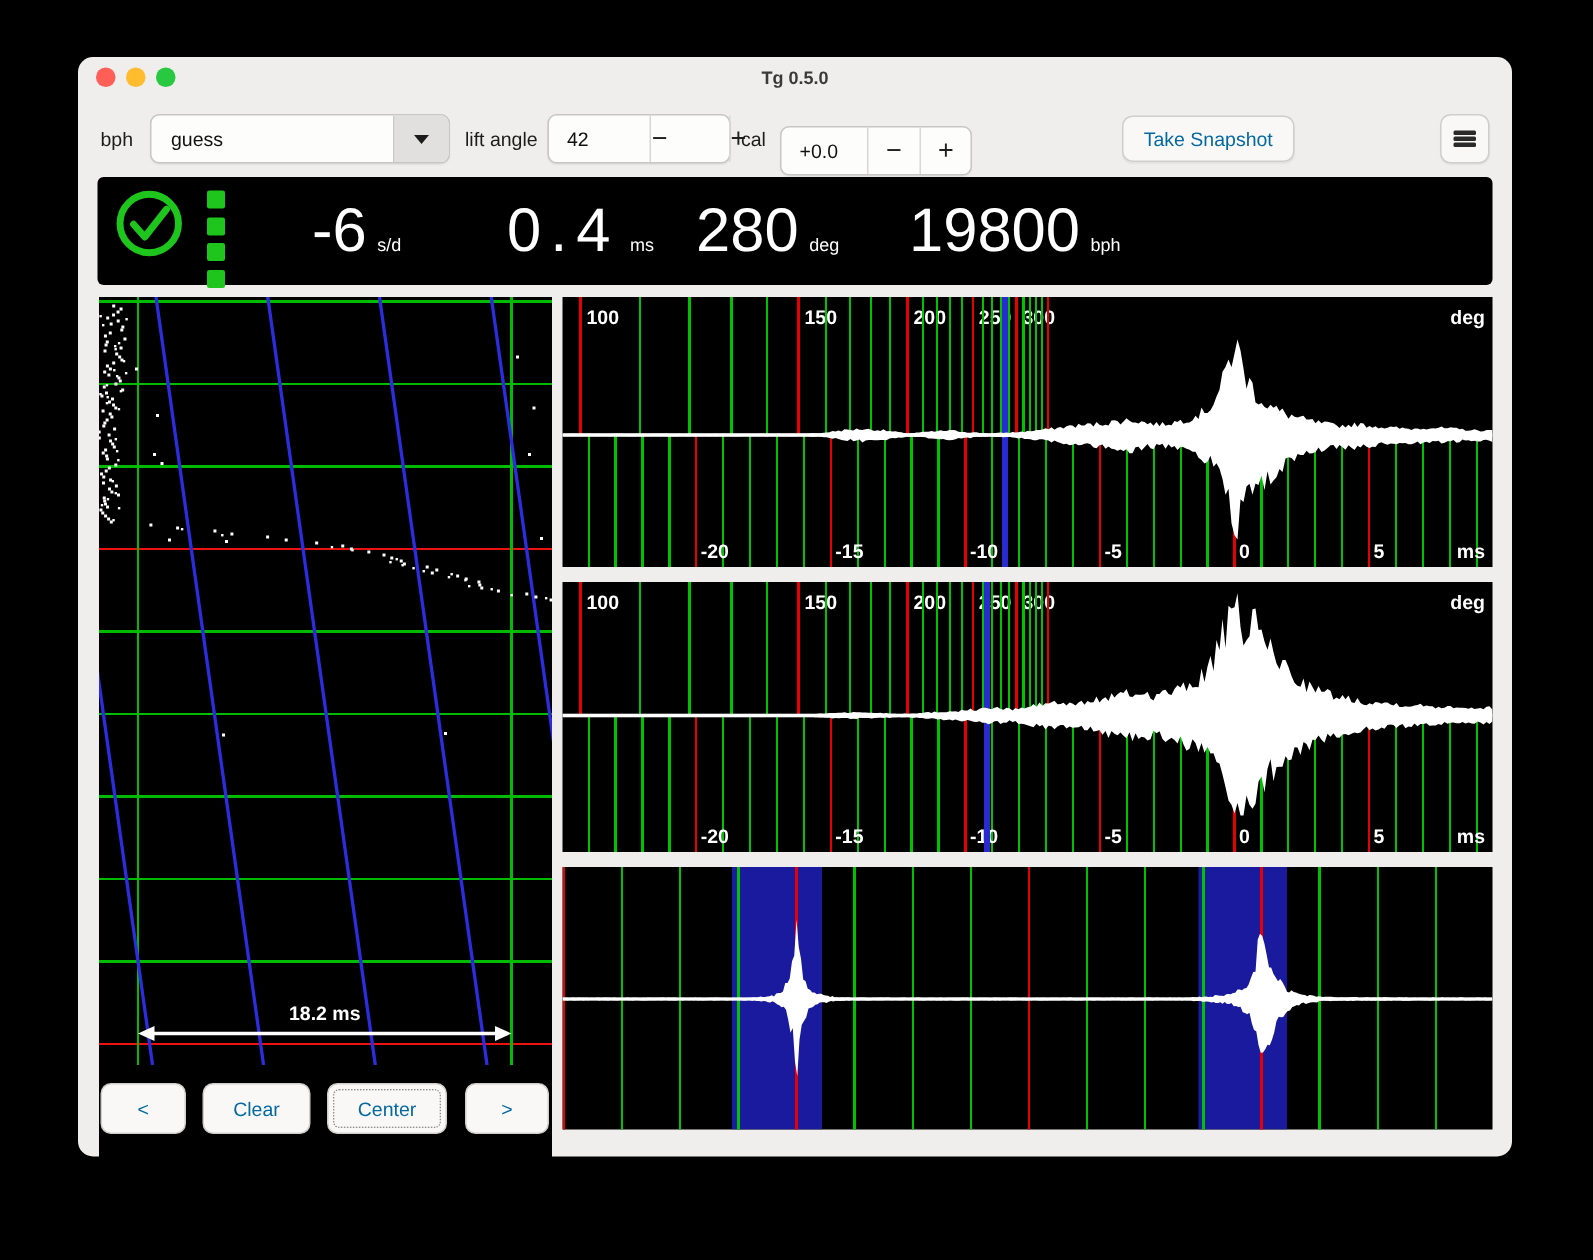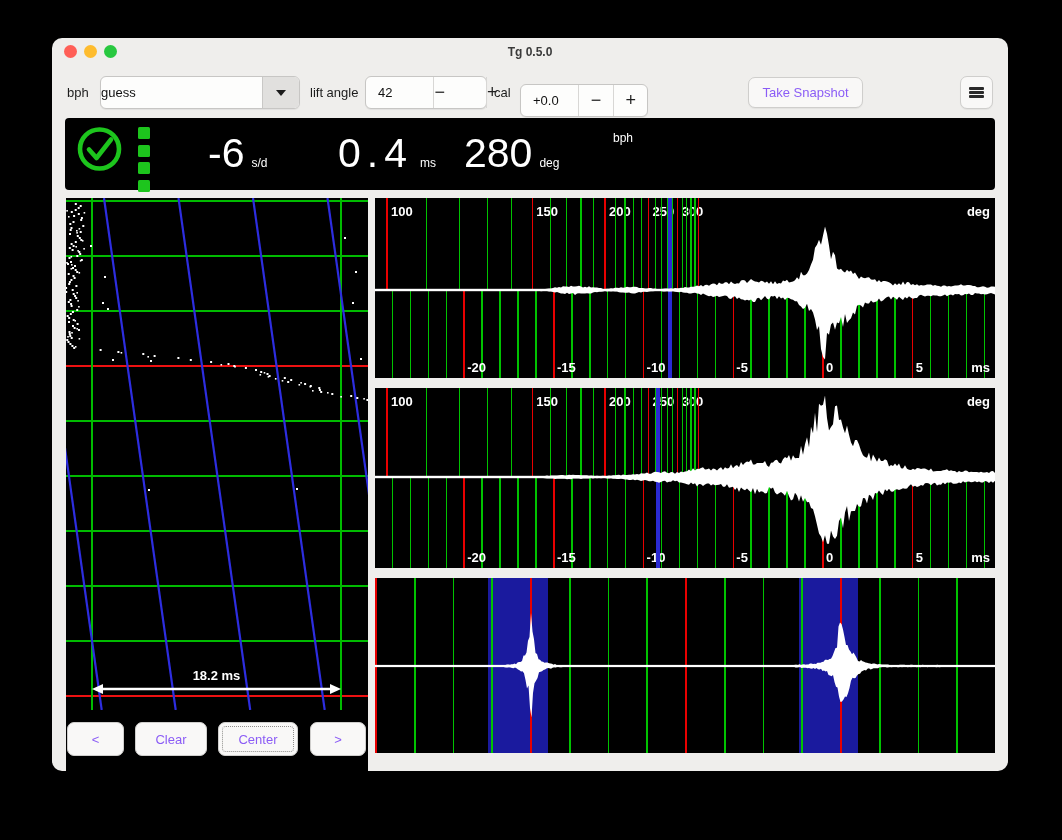--- a/index.html
+++ b/index.html
@@ -5,29 +5,29 @@
   html,body{margin:0;padding:0;background:#000;width:1062px;height:840px;position:relative;
     font-family:"Liberation Sans",sans-serif;-webkit-font-smoothing:antialiased;}
   .abs{position:absolute;}
   #window{left:52px;top:38px;width:956px;height:733px;background:#efeeec;border-radius:10px;}
   .light{width:13px;height:13px;border-radius:50%;top:45px;}
   #title{left:52px;top:45px;width:956px;text-align:center;font-size:12px;font-weight:bold;color:#3a3a3a;}
   .tlabel{font-size:13px;color:#1c1c1c;line-height:14px;}
   .ctrl{background:#fdfdfc;border:1px solid #c7c6c4;border-radius:6px;box-sizing:border-box;
         box-shadow:0 1px 1px rgba(0,0,0,0.06);}
   #bph-combo{left:100px;top:76px;width:200px;height:33px;display:flex;align-items:center;}
-  #bph-combo .val{flex:1;font-size:13px;color:#111;}
+  #bph-combo .val{flex:1;padding-left:13px;font-size:13px;color:#111;}
   #bph-combo .arrowbox{width:36px;height:31px;background:#e1e0de;border-left:1px solid #c9c8c6;
       border-radius:0 5px 5px 0;display:flex;align-items:center;justify-content:center;}
   .tri{width:0;height:0;border-left:5.5px solid transparent;border-right:5.5px solid transparent;border-top:6px solid #1b1b1b;}
   .spin{display:flex;align-items:stretch;height:33px;}
   .spin .field{display:flex;align-items:center;padding-left:12px;font-size:13px;color:#111;}
   .spin .sbtn{display:flex;align-items:center;justify-content:center;border-left:1px solid #d8d7d5;
       font-size:18px;color:#1f1f1f;cursor:default;}
-  .pushbtn{background:#f9f8f7;border:1px solid #cfcecc;border-radius:7px;font-size:13px;color:#8b5cf6;
+  .pushbtn{background:#f9f8f7;border:1px solid #cfcecc;border-radius:7px;font-size:13px;color:#0369a1;
       display:flex;align-items:center;justify-content:center;box-sizing:border-box;
       box-shadow:0 1px 1px rgba(0,0,0,0.05);}
   #menu-btn{left:960px;top:76px;width:33px;height:33px;}
   #menu-btn .bar{width:15px;height:2.5px;background:#2a2a2a;border-radius:1px;margin:1.6px 0;}
   #statusbar{left:65px;top:118px;width:930px;height:72px;background:#000;border-radius:4px;}
   .sq{position:absolute;left:73px;width:12px;height:12px;border-radius:1.5px;}
   .sgroup{position:absolute;top:13px;display:flex;align-items:baseline;color:#fff;white-space:nowrap;}
   .sgroup .num{font-size:41px;line-height:44px;}
   .sgroup .unit{font-size:12px;margin-left:7px;}
   .panel{background:#000;}
@@ -90,20 +90,21 @@
   </div>
   <div class="sgroup" style="left:273px;">
     <span class="num" style="letter-spacing:6px;">0.4</span>
     <span class="unit">ms</span>
   </div>
   <div class="sgroup" style="left:399px;">
     <span class="num">280</span>
     <span class="unit">deg</span>
   </div>
   <div class="sgroup" style="left:541px;">
+    <span class="num">19800</span>
     <span class="unit">bph</span>
   </div>
 </div>
 
 <div class="abs panel" style="left:66px;top:198px;width:302px;height:664px;text-align:right;">
   <svg id="paper-svg" width="302" height="512">
       <line x1="0" y1="3" x2="302" y2="3" stroke="#00bb00" stroke-width="1.6" shape-rendering="crispEdges"></line>
       <line x1="0" y1="58" x2="302" y2="58" stroke="#00bb00" stroke-width="1.6" shape-rendering="crispEdges"></line>
       <line x1="0" y1="113" x2="302" y2="113" stroke="#00bb00" stroke-width="1.6" shape-rendering="crispEdges"></line>
       <line x1="0" y1="168" x2="302" y2="168" stroke="#ee1111" stroke-width="1.6" shape-rendering="crispEdges"></line>

